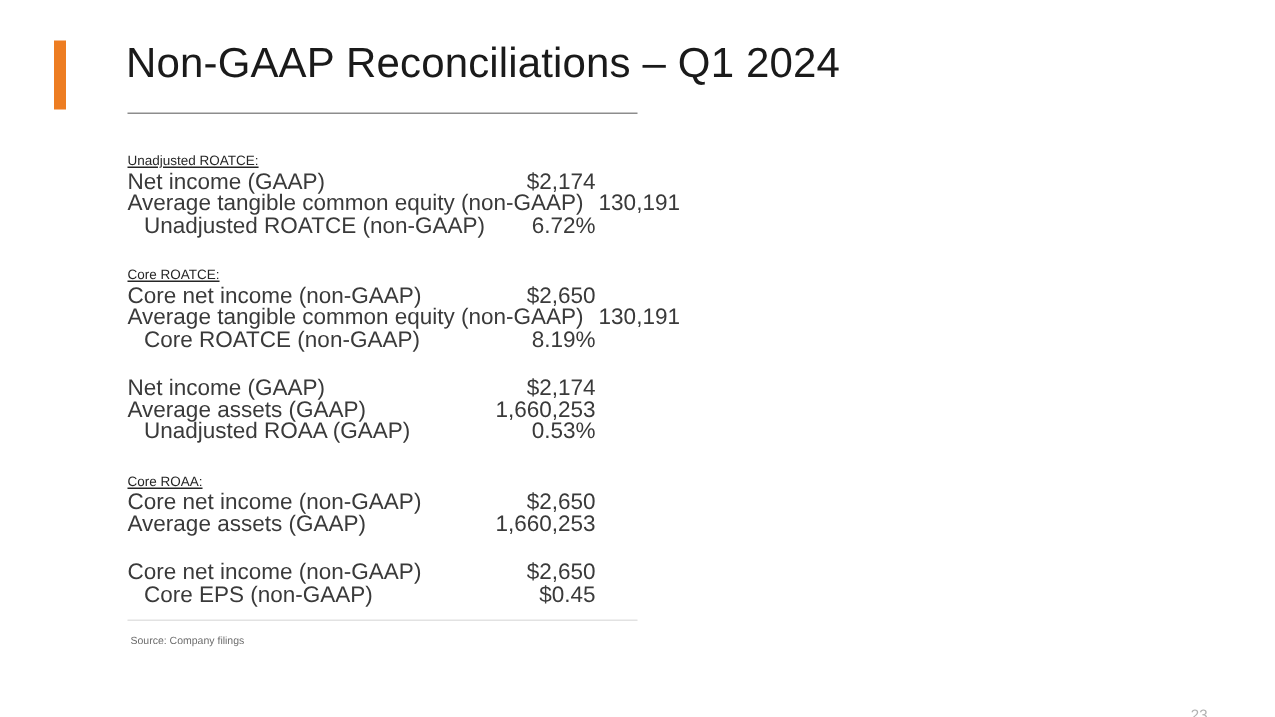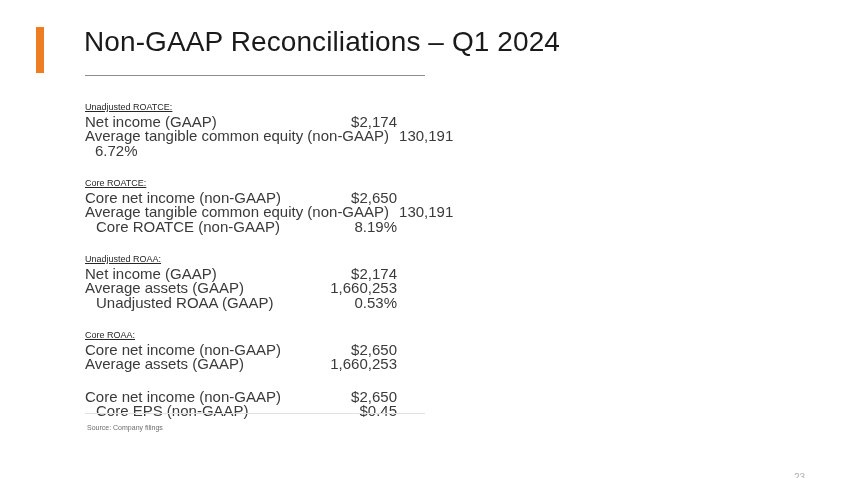--- a/index.html
+++ b/index.html
@@ -123,40 +123,40 @@
         <div class="section-header">Unadjusted ROATCE:</div>
         <div class="row">
           <span class="row-label">Net income (GAAP)</span>
           <span class="row-value">$2,174</span>
         </div>
         <div class="row">
           <span class="row-label">Average tangible common equity (non-GAAP)</span>
           <span class="row-value">130,191</span>
         </div>
         <div class="row indent">
+          <span class="row-label">Unadjusted ROATCE (non-GAAP)</span>
           <span class="row-value">6.72%</span>
         </div>
       </div>
       <div class="section">
         <div class="section-header">Core ROATCE:</div>
         <div class="row">
           <span class="row-label">Core net income (non-GAAP)</span>
           <span class="row-value">$2,650</span>
         </div>
         <div class="row">
           <span class="row-label">Average tangible common equity (non-GAAP)</span>
           <span class="row-value">130,191</span>
         </div>
         <div class="row indent">
           <span class="row-label">Core ROATCE (non-GAAP)</span>
           <span class="row-value">8.19%</span>
         </div>
       </div>
       <div class="section">
-        <div class="section-header">Unadjusted ROAA:</div>
         <div class="row">
           <span class="row-label">Net income (GAAP)</span>
           <span class="row-value">$2,174</span>
         </div>
         <div class="row">
           <span class="row-label">Average assets (GAAP)</span>
           <span class="row-value">1,660,253</span>
         </div>
         <div class="row indent">
           <span class="row-label">Unadjusted ROAA (GAAP)</span>

